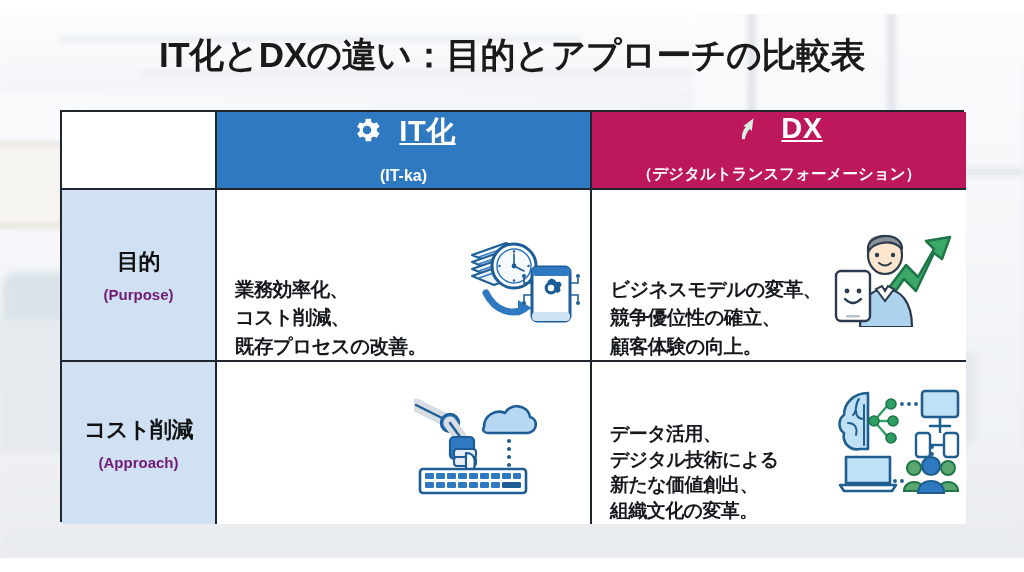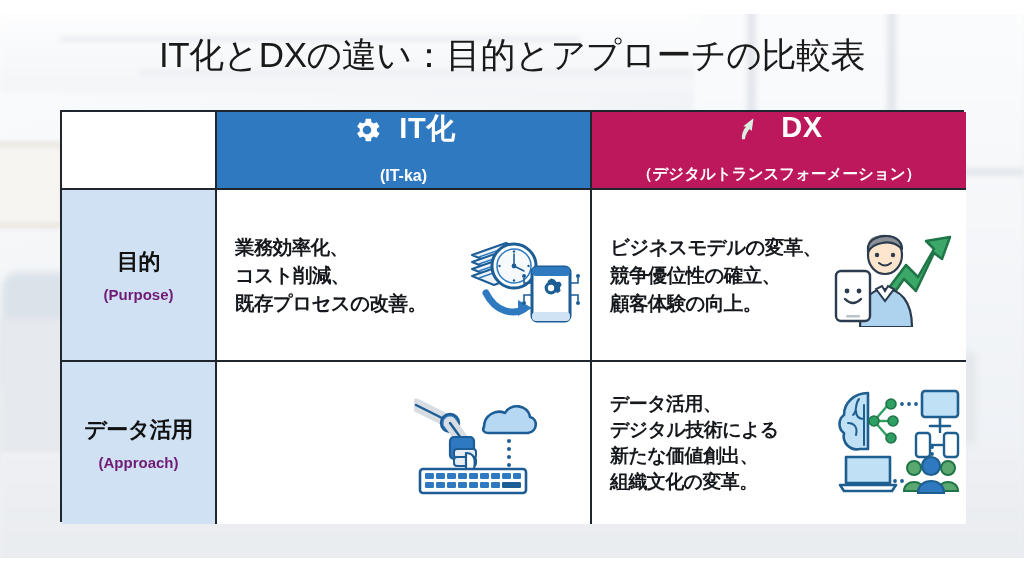--- a/index.html
+++ b/index.html
@@ -83,21 +83,21 @@
     position: absolute; left: 0; right: 0; bottom: 0; height: 14px;
     background: #ffffff;
   }
 
   
   .title {
     position: absolute;
     top: 32px; left: 0; right: 0;
     text-align: center;
     font-size: 35px;
-    font-weight: normal;
+    font-weight: bold;
     color: #1a1a1a;
     letter-spacing: -0.5px;
     white-space: nowrap;
     z-index: 5;
   }
 
   
   .table-wrap {
     position: absolute;
     left: 60px; top: 110px;
@@ -122,22 +122,23 @@
   .hdr-inner {
     height: 100%;
     display: flex;
     flex-direction: column;
     align-items: center;
     justify-content: center;
     color: #ffffff;
     padding: 2px 6px 4px;
   }
   .hdr-main-line {
-    display: flex; align-items: flex-start; gap: 16px;
+    display: flex; align-items: flex-end; gap: 16px;
     line-height: 1;
+    text-decoration: underline;
   }
   .hdr-main {
     font-size: 29px; font-weight: bold; letter-spacing: 0.5px;
   }
   .hdr-sub {
     font-size: 16px; font-weight: bold; margin-top: 21px; white-space: nowrap;
   }
   .hdr-sub.jp { font-size: 15.5px; }
   .hdr-icon { display: flex; align-items: center; }
 
@@ -146,21 +147,21 @@
     display: flex; flex-direction: column;
     align-items: center; justify-content: center;
     gap: 9px;
   }
   .rowlabel-jp { font-size: 22px; font-weight: bold; color: #111; letter-spacing: -0.5px; }
   .rowlabel-en { font-size: 15px; font-weight: bold; color: #701a75; }
 
   .content {
     background: #ffffff;
     display: flex;
-    align-items: center;
+    align-items: flex-end;
     padding: 0 8px 0 18px;
     overflow: hidden;
   }
   .content-text {
     font-size: 19.5px;
     font-weight: bold;
     color: #15181c;
     line-height: 1.45;
     letter-spacing: -0.6px;
     white-space: pre-line;
@@ -336,21 +337,21 @@
             <circle cx="17" cy="72" r="2.4"></circle>
               <circle cx="29" cy="72" r="2.4"></circle>
           </g>
           <path d="M15 80 q8 8 16 0" fill="none" stroke="#2b3b4e" stroke-width="2.4" stroke-linecap="round"></path>
           <rect x="16" y="96" width="14" height="2.6" rx="1.3" fill="#b9c3cd"></rect>
         </svg>
       </div>
     </div>
 
     <div class="cell rowlabel lastrow">
-      <div class="rowlabel-jp">データ活用</div>
+      <div class="rowlabel-jp">コスト削減</div>
       <div class="rowlabel-en">(Approach)</div>
     </div>
 
     <div class="cell content lastrow">
       <div class="illus it-approach">
         <svg width="124" height="108" viewBox="0 0 124 108" aria-hidden="true">
 
           <path d="M70 40 C70 28, 82 22, 91 26 C96 16, 114 17, 116 30 C124 32, 124 44, 114 46 L74 46 C70 46, 68 43, 70 40 Z" fill="#b6d8f2" stroke="#1d5d96" stroke-width="2.6" stroke-linejoin="round"></path>
 
           <g fill="#1d5d96">

